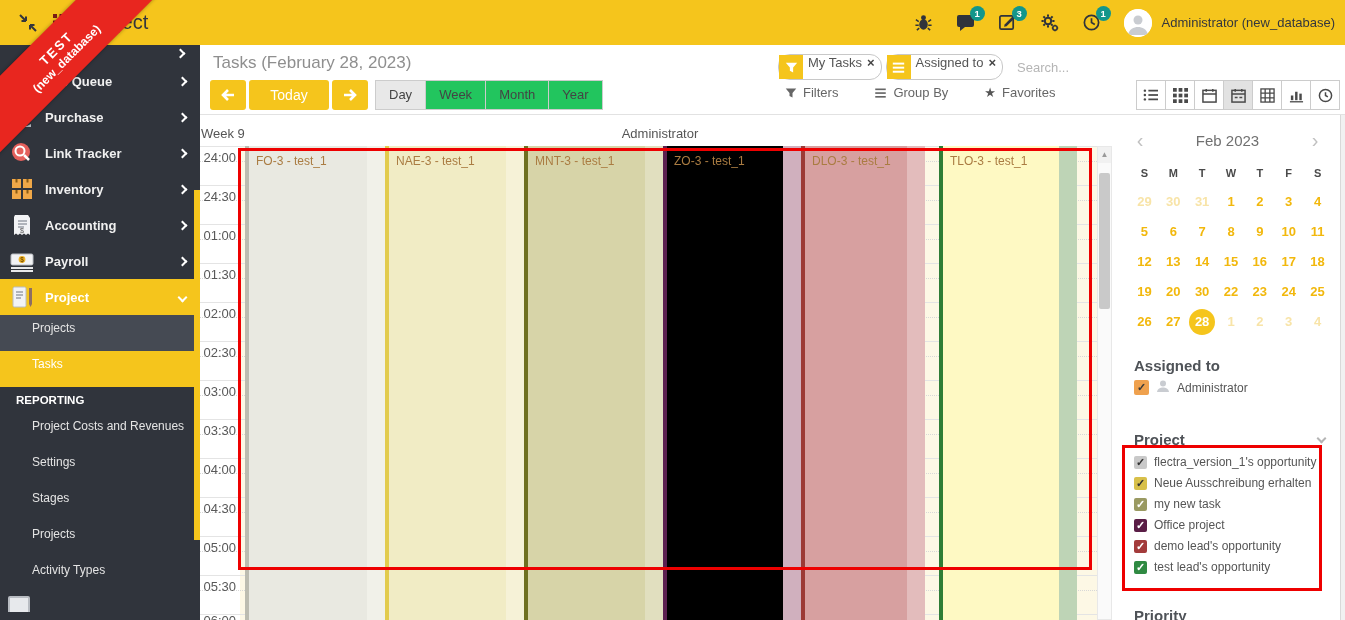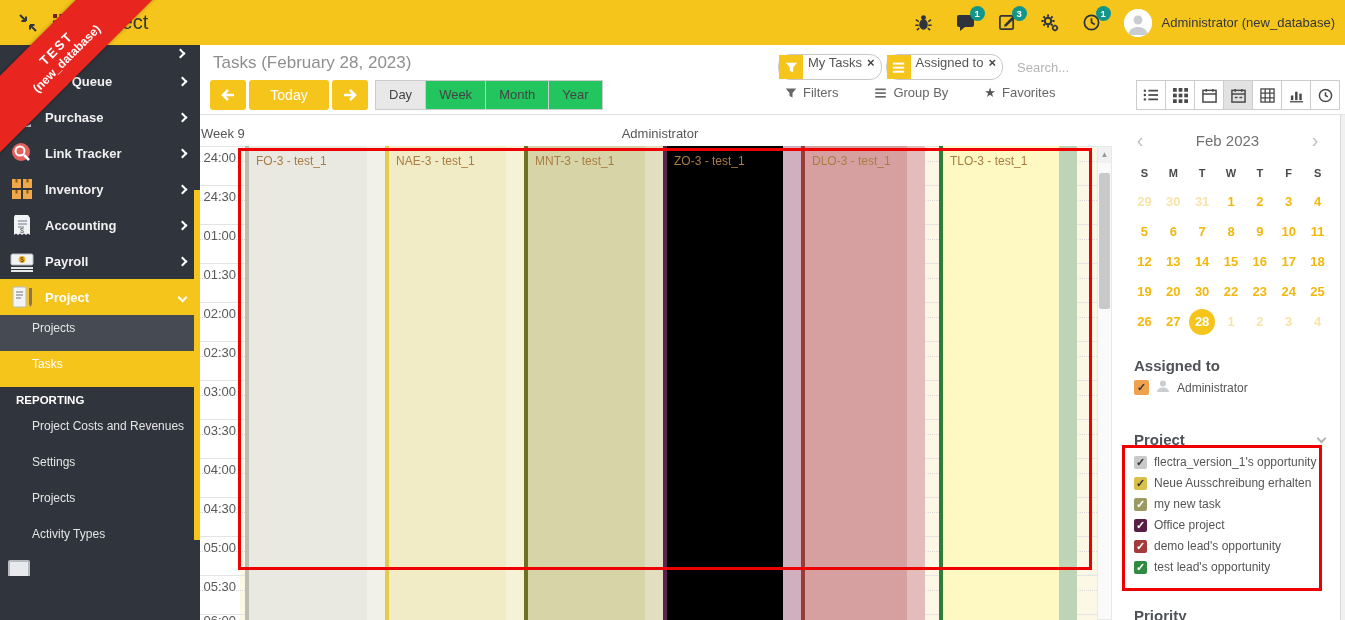--- a/index.html
+++ b/index.html
@@ -265,20 +265,21 @@
       </span>
     <span class="lbl">Project</span>
     <span class="chev down"></span>
   </div>
 
   <div class="sub-item first">Projects</div>
   <div class="sub-item active">Tasks</div>
   <div class="sub-header">REPORTING</div>
   <div class="sub-item">Project Costs and Revenues</div>
   <div class="sub-item">Settings</div>
+  <div class="sub-item">Stages</div>
   <div class="sub-item">Projects</div>
   <div class="sub-item">Activity Types</div>
 
   <div class="sb-bottom">
       <span class="ic"></span>
     </div>
   <div id="sb-scroll"></div>
 </div>
 
 <div id="controlpanel">

